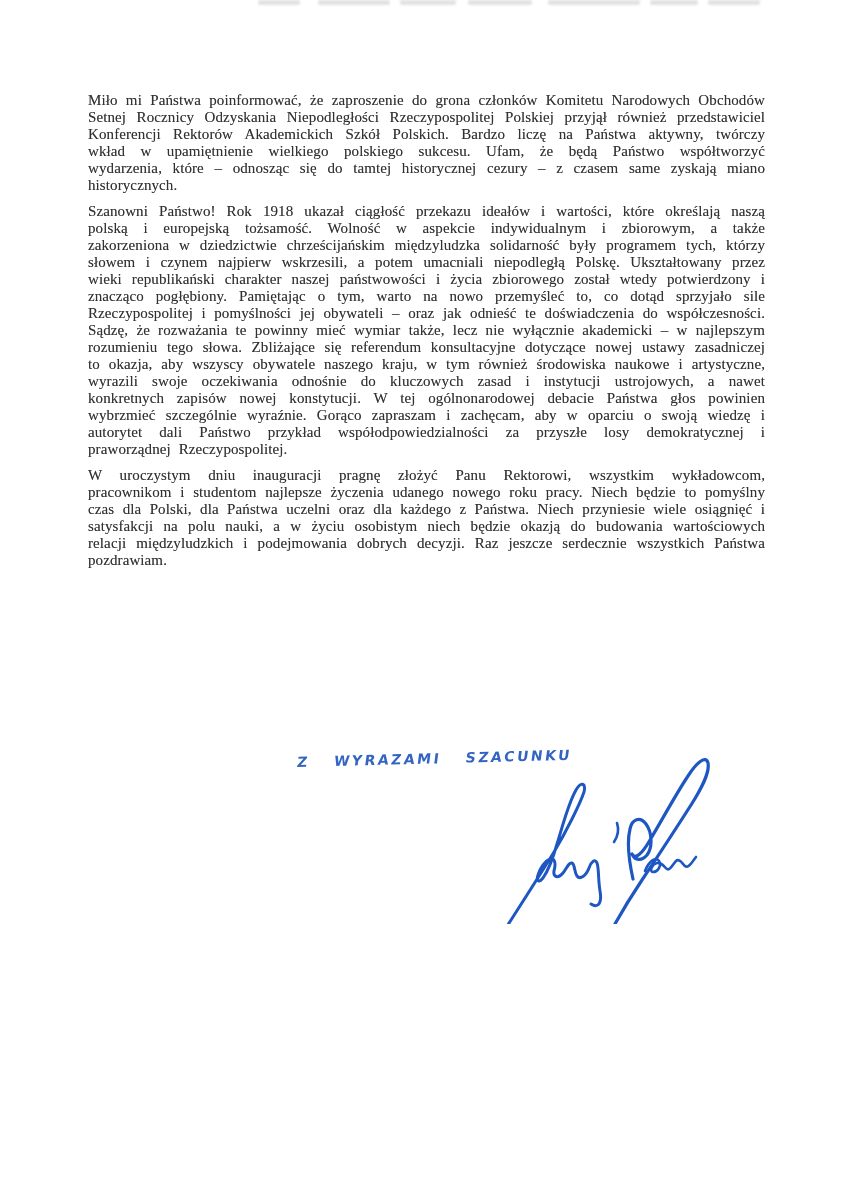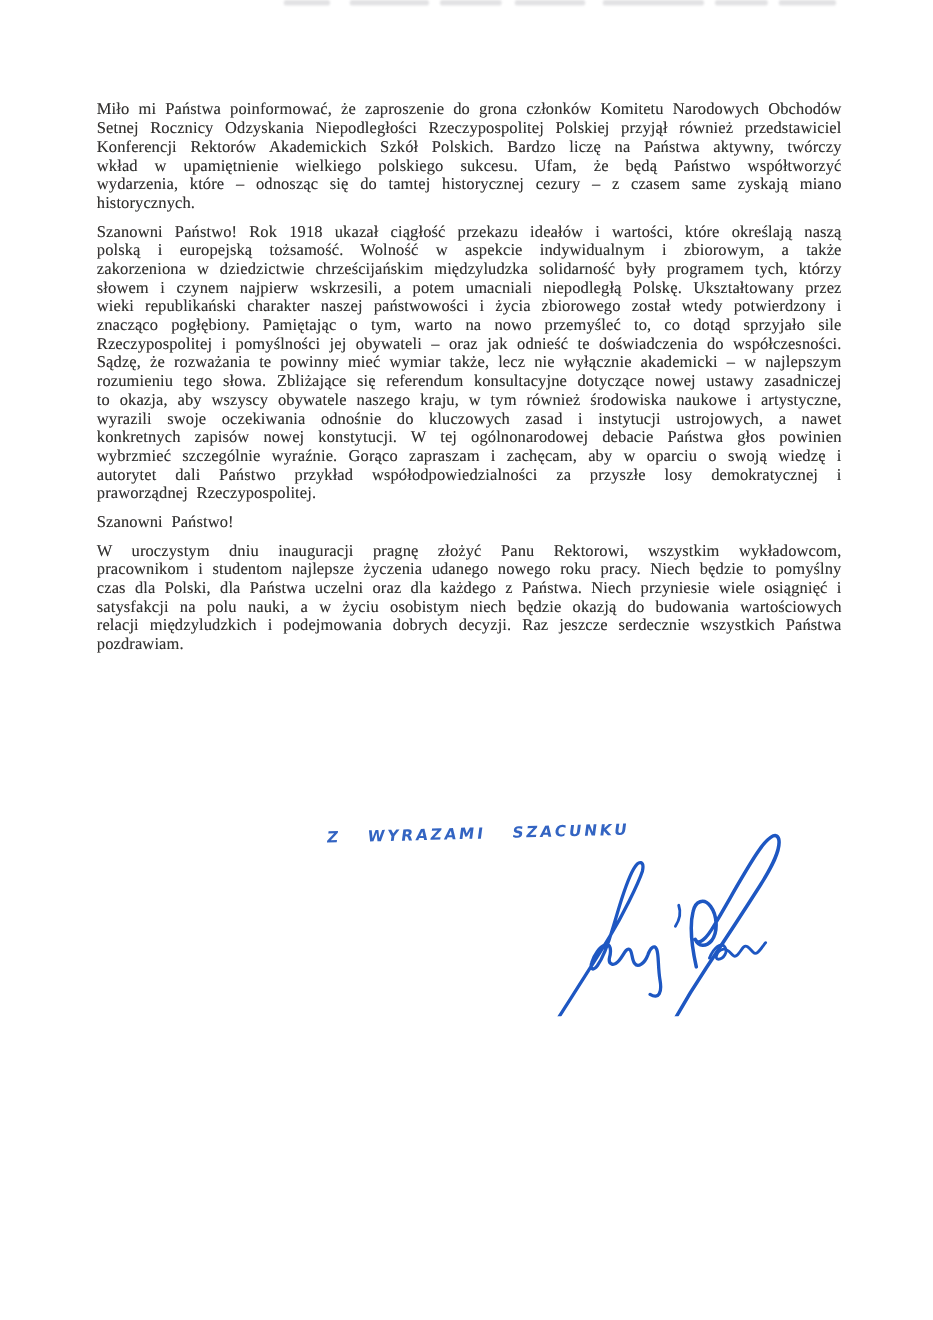--- a/index.html
+++ b/index.html
@@ -105,21 +105,20 @@
     <span class="a3"></span>
     <span class="a4"></span>
     <span class="a5"></span>
     <span class="a6"></span>
     <span class="a7"></span>
   </div>
 
   <div class="letter-body">
     <p>Miło mi Państwa poinformować, że zaproszenie do grona członków Komitetu Narodowych Obchodów Setnej Rocznicy Odzyskania Niepodległości Rzeczypospolitej Polskiej przyjął również przedstawiciel Konferencji Rektorów Akademickich Szkół Polskich. Bardzo liczę na Państwa aktywny, twórczy wkład w upamiętnienie wielkiego polskiego sukcesu. Ufam, że będą Państwo współtworzyć wydarzenia, które – odnosząc się do tamtej historycznej cezury – z czasem same zyskają miano historycznych.</p>
     <p>Szanowni Państwo! Rok 1918 ukazał ciągłość przekazu ideałów i wartości, które określają naszą polską i europejską tożsamość. Wolność w aspekcie indywidualnym i zbiorowym, a także zakorzeniona w dziedzictwie chrześcijańskim międzyludzka solidarność były programem tych, którzy słowem i czynem najpierw wskrzesili, a potem umacniali niepodległą Polskę. Ukształtowany przez wieki republikański charakter naszej państwowości i życia zbiorowego został wtedy potwierdzony i znacząco pogłębiony. Pamiętając o tym, warto na nowo przemyśleć to, co dotąd sprzyjało sile Rzeczypospolitej i pomyślności jej obywateli – oraz jak odnieść te doświadczenia do współczesności. Sądzę, że rozważania te powinny mieć wymiar także, lecz nie wyłącznie akademicki – w najlepszym rozumieniu tego słowa. Zbliżające się referendum konsultacyjne dotyczące nowej ustawy zasadniczej to okazja, aby wszyscy obywatele naszego kraju, w tym również środowiska naukowe i artystyczne, wyrazili swoje oczekiwania odnośnie do kluczowych zasad i instytucji ustrojowych, a nawet konkretnych zapisów nowej konstytucji. W tej ogólnonarodowej debacie Państwa głos powinien wybrzmieć szczególnie wyraźnie. Gorąco zapraszam i zachęcam, aby w oparciu o swoją wiedzę i autorytet dali Państwo przykład współodpowiedzialności za przyszłe losy demokratycznej i praworządnej Rzeczypospolitej.</p>
-    <p class="salutation">Szanowni Państwo!</p>
     <p>W uroczystym dniu inauguracji pragnę złożyć Panu Rektorowi, wszystkim wykładowcom, pracownikom i studentom najlepsze życzenia udanego nowego roku pracy. Niech będzie to pomyślny czas dla Polski, dla Państwa uczelni oraz dla każdego z Państwa. Niech przyniesie wiele osiągnięć i satysfakcji na polu nauki, a w życiu osobistym niech będzie okazją do budowania wartościowych relacji międzyludzkich i podejmowania dobrych decyzji. Raz jeszcze serdecznie wszystkich Państwa pozdrawiam.</p>
   </div>
 
   <div class="handwritten-closing">Z wyrazami szacunku</div>
 
   <svg class="signature-svg" viewBox="0 0 260 240" aria-hidden="true">
 
     <path stroke-width="3" d="M 16 230
          C 34 200, 62 158, 84 122
          C 96 102, 110 74, 114 62

